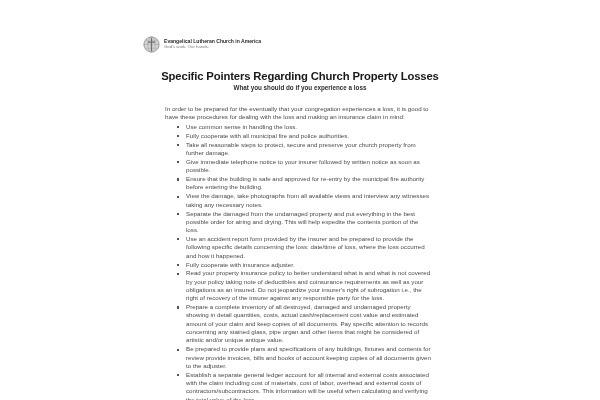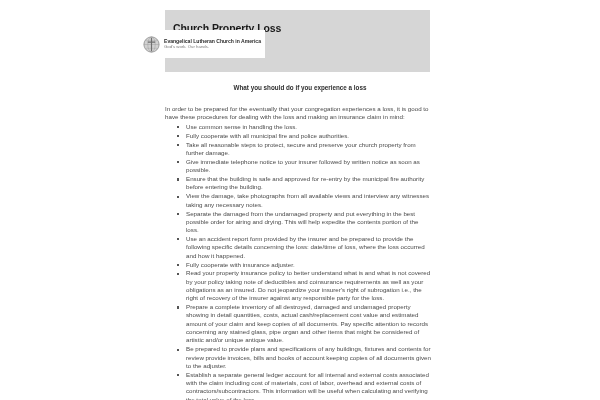--- a/index.html
+++ b/index.html
@@ -141,40 +141,38 @@
     width: 2.1px;
     height: 2.1px;
     background: #555555;
   }
 </style>
 </head>
 <body>
 
 <div class="page">
 
-  <div class="header-band">
-    <div class="header-title">Church Property Loss</div>
-  </div>
 
   <div class="logo-box">
     <svg class="logo-mark" viewBox="0 0 34 34">
       <circle cx="17" cy="17" r="15.2" fill="#d2d2d2" stroke="#a9a9a9" stroke-width="1.1"></circle>
       <ellipse cx="17" cy="17" rx="7.4" ry="15.2" fill="none" stroke="#9a9a9a" stroke-width="0.9"></ellipse>
       <line x1="2" y1="17" x2="32" y2="17" stroke="#9a9a9a" stroke-width="0.9"></line>
       <line x1="4.2" y1="9.4" x2="29.8" y2="9.4" stroke="#9a9a9a" stroke-width="0.7"></line>
       <line x1="4.2" y1="24.6" x2="29.8" y2="24.6" stroke="#9a9a9a" stroke-width="0.7"></line>
       <path d="M17 3.6 L17 30.4 M9.6 12.2 L24.4 12.2" stroke="#6f6f6f" stroke-width="2.3" stroke-linecap="butt"></path>
       <circle cx="17" cy="17" r="15.2" fill="none" stroke="#8f8f8f" stroke-width="1.1"></circle>
     </svg>
     <div class="logo-text">
       <span class="logo-name">Evangelical Lutheran Church in America</span>
       <span class="logo-tagline">God's work. Our hands.</span>
     </div>
   </div>
 
+  <div class="doc-title">Specific Pointers Regarding Church Property Losses</div>
   <div class="doc-subtitle">What you should do if you experience a loss</div>
 
   <p class="intro">In order to be prepared for the eventually that your congregation experiences a loss, it is good to have these procedures for dealing with the loss and making an insurance claim in mind:</p>
 
   <ul class="bullets" id="bullet-list">
       <li>Use common sense in handling the loss.</li>
       <li>Fully cooperate with all municipal fire and police authorities.</li>
       <li>Take all reasonable steps to protect, secure and preserve your church property from further damage.</li>
       <li>Give immediate telephone notice to your insurer followed by written notice as soon as possible.</li>
       <li>Ensure that the building is safe and approved for re-entry by the municipal fire authority before entering the building.</li>

